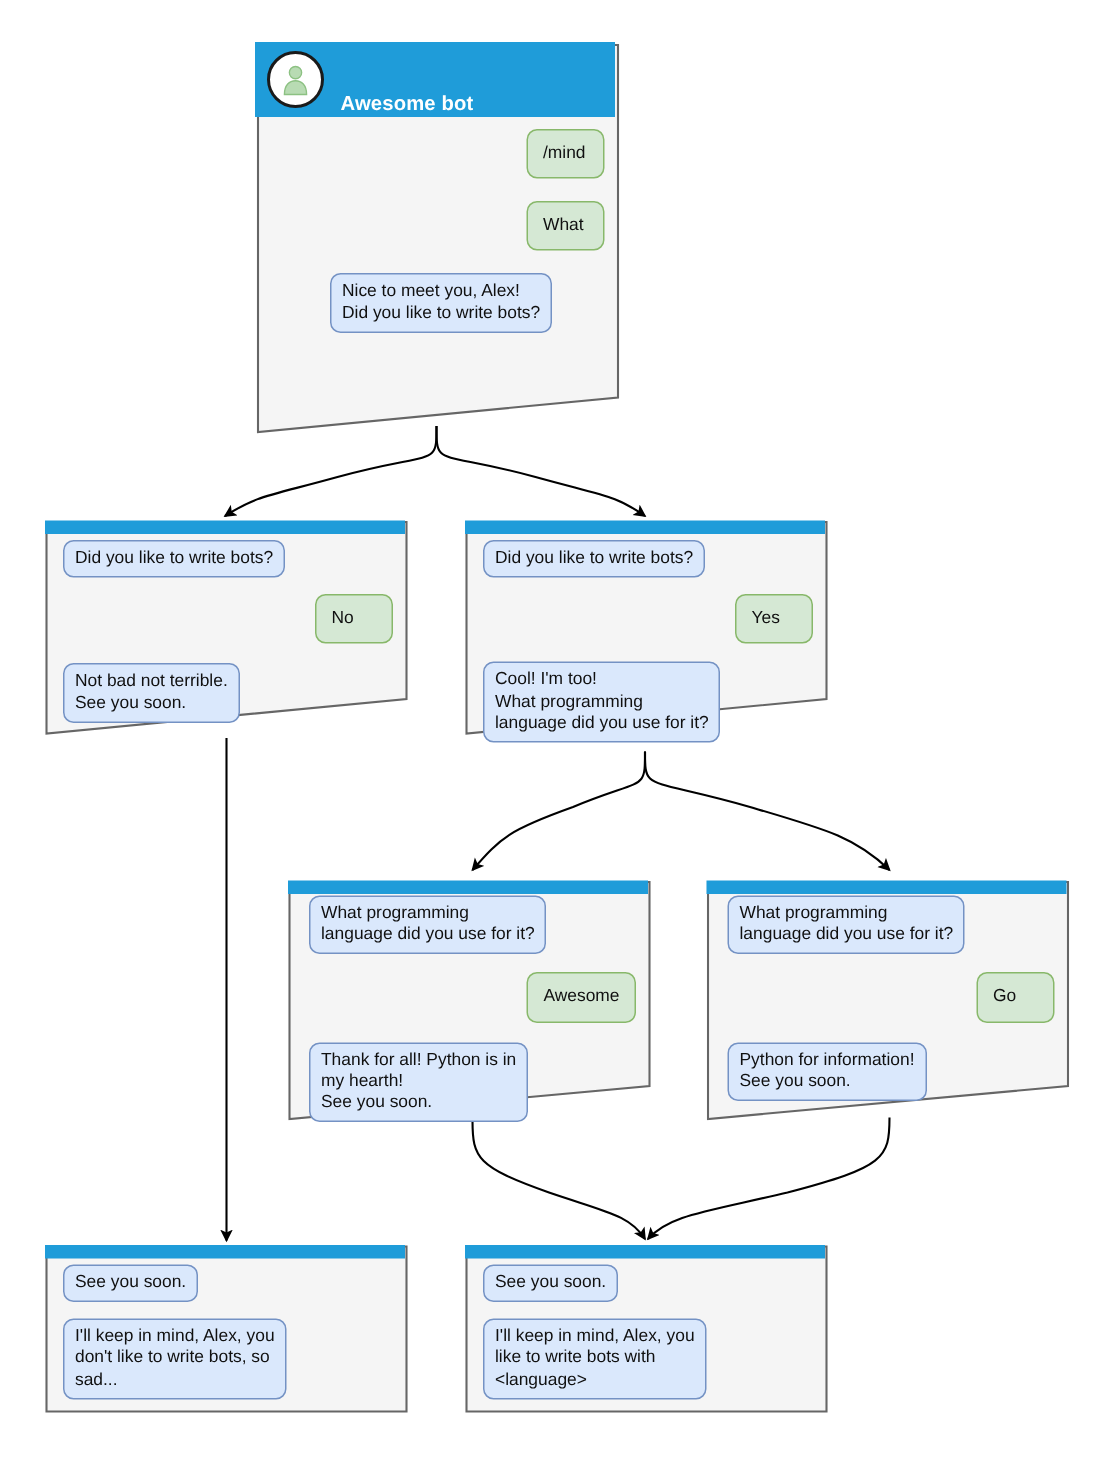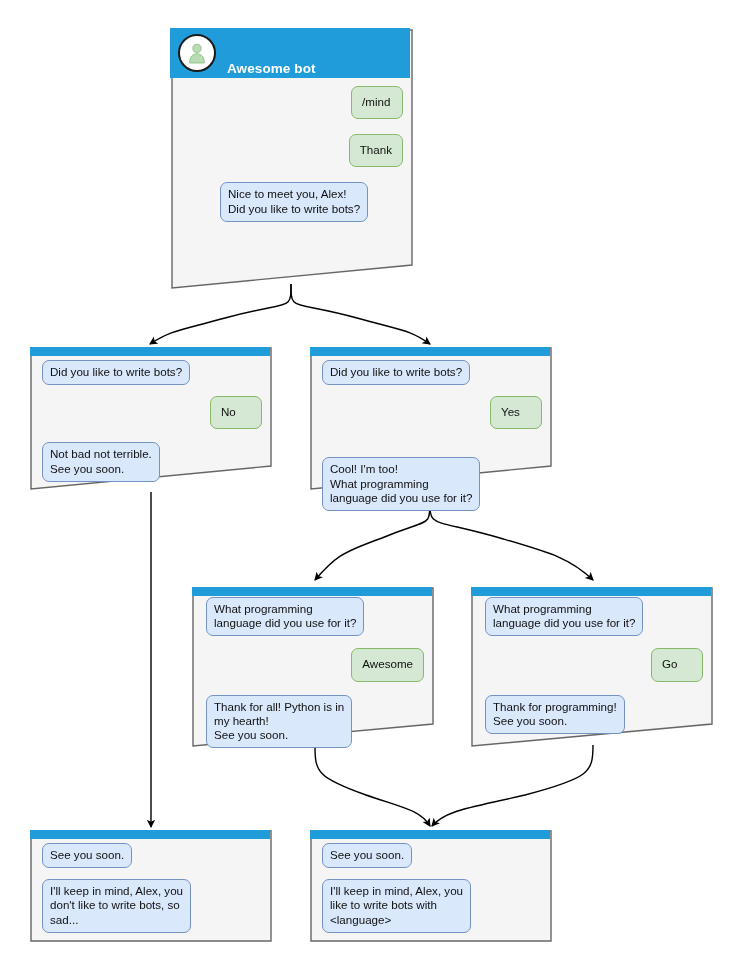--- a/index.html
+++ b/index.html
@@ -175,21 +175,21 @@
           </svg>
         </div>
         <div class="root-title">Awesome bot</div>
       </div>
 
       <div class="bubbles" style="top:58px; padding:0 12px 0 10px;">
         <div class="row user">
           <div class="bubble user">/mind</div>
         </div>
         <div class="row user" style="margin-top:15px;">
-          <div class="bubble user">Thank</div>
+          <div class="bubble user">What</div>
         </div>
         <div class="row bot" style="margin-top:15px;padding-left:40px;">
           <div class="bubble bot">Nice to meet you, Alex!
 Did you like to write bots?</div>
         </div>
       </div>
     </div>
   </div>
 
   <div class="node" style="left:30px; top:347px; width:242px; height:143px;">
@@ -219,21 +219,21 @@
     </svg>
     <div class="node-inner">
       <div class="bar" style="width:240px;"></div>
       <div class="bubbles" style="top:13px; padding:0 10px 0 12px;">
         <div class="row bot">
           <div class="bubble bot">Did you like to write bots?</div>
         </div>
         <div class="row user" style="margin-top:11px;">
           <div class="bubble user">Yes</div>
         </div>
-        <div class="row bot" style="margin-top:28px;">
+        <div class="row bot" style="margin-top:12px;">
           <div class="bubble bot">Cool! I'm too!
 What programming
 language did you use for it?</div>
         </div>
       </div>
     </div>
   </div>
 
   <div class="node" style="left:192px; top:587px; width:242px; height:160px;">
     <svg class="node-shape" viewBox="0 0 242 160" preserveAspectRatio="none" width="242" height="160">
@@ -266,21 +266,21 @@
       <div class="bar" style="width:240px;"></div>
       <div class="bubbles" style="top:10px; padding:0 10px 0 14px;">
         <div class="row bot">
           <div class="bubble bot">What programming
 language did you use for it?</div>
         </div>
         <div class="row user" style="margin-top:12px;">
           <div class="bubble user">Go</div>
         </div>
         <div class="row bot" style="margin-top:13px;">
-          <div class="bubble bot">Thank for programming!
+          <div class="bubble bot">Python for information!
 See you soon.</div>
         </div>
       </div>
     </div>
   </div>
 
   <div class="node" style="left:30px; top:830px; width:242px; height:112px;">
     <svg class="node-shape" viewBox="0 0 242 112" preserveAspectRatio="none" width="242" height="112">
       <path d="M1,1 L241,1 L241,111 L1,111 Z" fill="#f5f5f5" stroke="#666666" stroke-width="1.4"></path>
     </svg>

